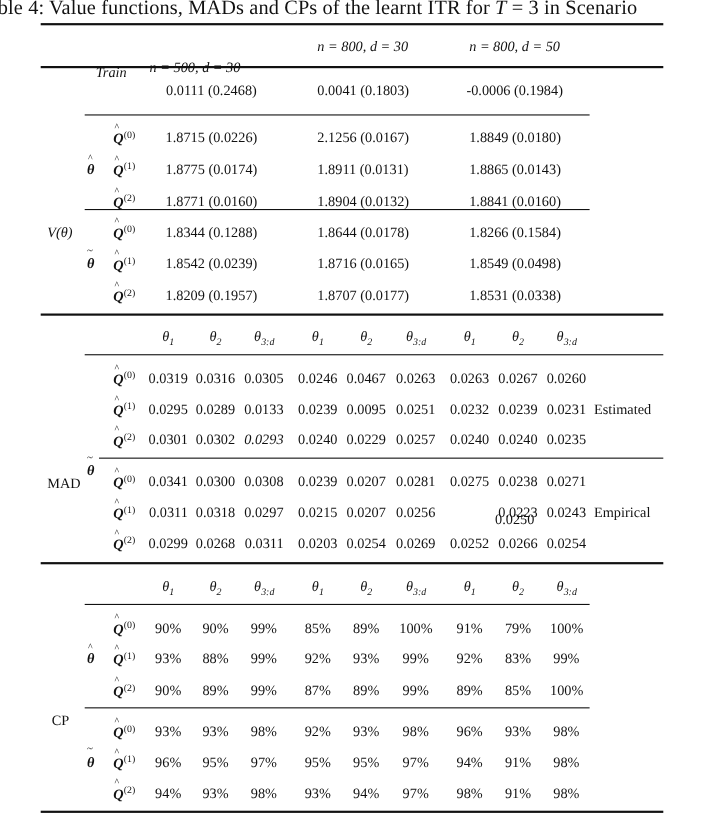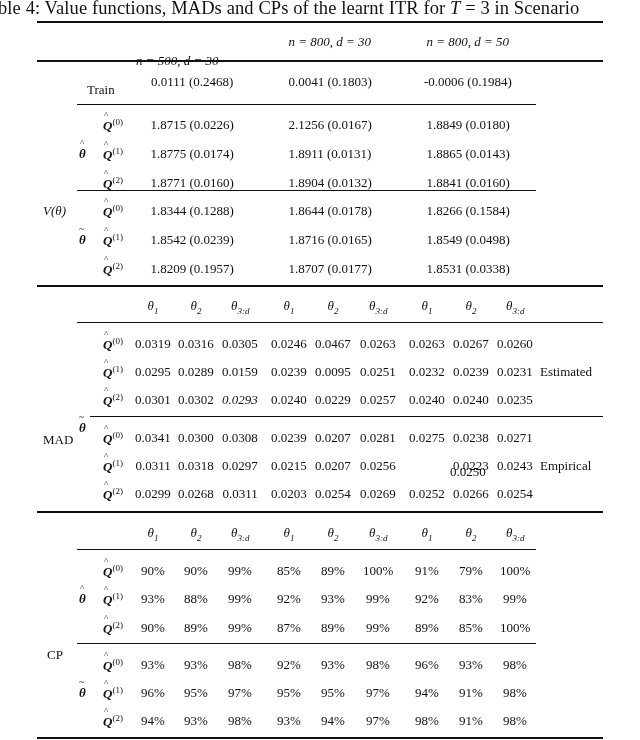--- a/index.html
+++ b/index.html
@@ -28,21 +28,21 @@
 </head>
 <body>
 
 <div id="root">
     <div class="abs caption"><span>ble 4: Value functions, MADs and CPs of the learnt ITR for </span><i>T</i><span> = 3 in Scenario</span></div>
     <div class="rule thick" style="left: 37px; width: 566px; top: 21px;"></div>
     <div class="cell hdr" style="top: 34px; left: 136px; margin-top: 19px;">n = 500, d = 30</div>
     <div class="cell hdr" style="top: 34px; left: 288.5px;">n = 800, d = 30</div>
     <div class="cell hdr" style="top: 34px; left: 426.5px;">n = 800, d = 50</div>
     <div class="rule thick" style="left: 37px; width: 566px; top: 60px;"></div>
-    <div class="cell" style="top: 82px; left: 87px;">Train</div>
+    <div class="cell" style="top: 58px; left: 87px; font-style: italic;">Train</div>
     <div class="cell" style="top: 74px; left: 151px;">0.0111 (0.2468)</div>
     <div class="cell" style="top: 74px; left: 288.5px;">0.0041 (0.1803)</div>
     <div class="cell" style="top: 74px; left: 424px;">-0.0006 (0.1984)</div>
     <div class="rule thin" style="left: 77px; width: 459px; top: 104px;"></div>
     <div class="cell qlabel" title="Q̂(0)" style="top: 117px; left: 103px;"><span class="hat">Q</span><sup>(0)</sup></div>
     <div class="cell" style="top: 117px; left: 150.5px;">1.8715 (0.0226)</div>
     <div class="cell" style="top: 117px; left: 288.5px;">2.1256 (0.0167)</div>
     <div class="cell" style="top: 117px; left: 426.5px;">1.8849 (0.0180)</div>
     <div class="cell qlabel" title="Q̂(1)" style="top: 146px; left: 103px;"><span class="hat">Q</span><sup>(1)</sup></div>
     <div class="cell" style="top: 146px; left: 150.5px;">1.8775 (0.0174)</div>
@@ -85,21 +85,21 @@
     <div class="cell" style="top: 336px; left: 222px;">0.0305</div>
     <div class="cell" style="top: 336px; left: 271px;">0.0246</div>
     <div class="cell" style="top: 336px; left: 315px;">0.0467</div>
     <div class="cell" style="top: 336px; left: 360px;">0.0263</div>
     <div class="cell" style="top: 336px; left: 409px;">0.0263</div>
     <div class="cell" style="top: 336px; left: 453px;">0.0267</div>
     <div class="cell" style="top: 336px; left: 497px;">0.0260</div>
     <div class="cell qlabel" title="Q̂(1)" style="top: 364px; left: 103px;"><span class="hat">Q</span><sup>(1)</sup></div>
     <div class="cell" style="top: 364px; left: 135px;">0.0295</div>
     <div class="cell" style="top: 364px; left: 178px; text-align: center;">0.0289</div>
-    <div class="cell" style="top: 364px; left: 222px;">0.0159</div>
+    <div class="cell" style="top: 364px; left: 222px;">0.0133</div>
     <div class="cell" style="top: 364px; left: 271px;">0.0239</div>
     <div class="cell" style="top: 364px; left: 315px;">0.0095</div>
     <div class="cell" style="top: 364px; left: 360px;">0.0251</div>
     <div class="cell" style="top: 364px; left: 409px;">0.0232</div>
     <div class="cell" style="top: 364px; left: 453px;">0.0239</div>
     <div class="cell" style="top: 364px; left: 497px;">0.0231</div>
     <div class="cell qlabel" title="Q̂(2)" style="top: 392px; left: 103px;"><span class="hat">Q</span><sup>(2)</sup></div>
     <div class="cell" style="top: 392px; left: 135px;">0.0301</div>
     <div class="cell" style="top: 392px; left: 178px;">0.0302</div>
     <div class="cell" style="top: 392px; left: 222px; font-style: italic;">0.0293</div>

